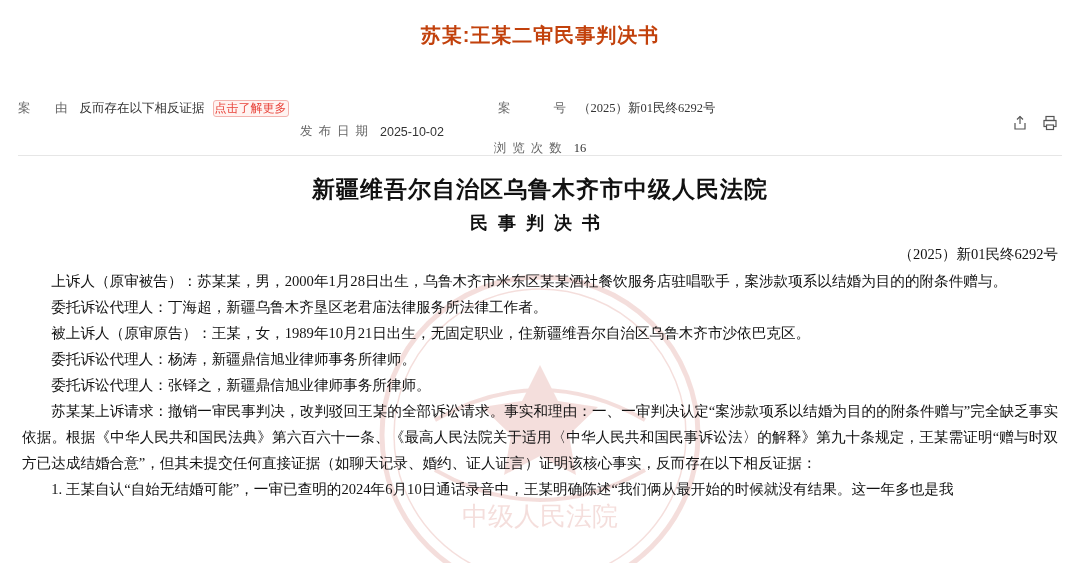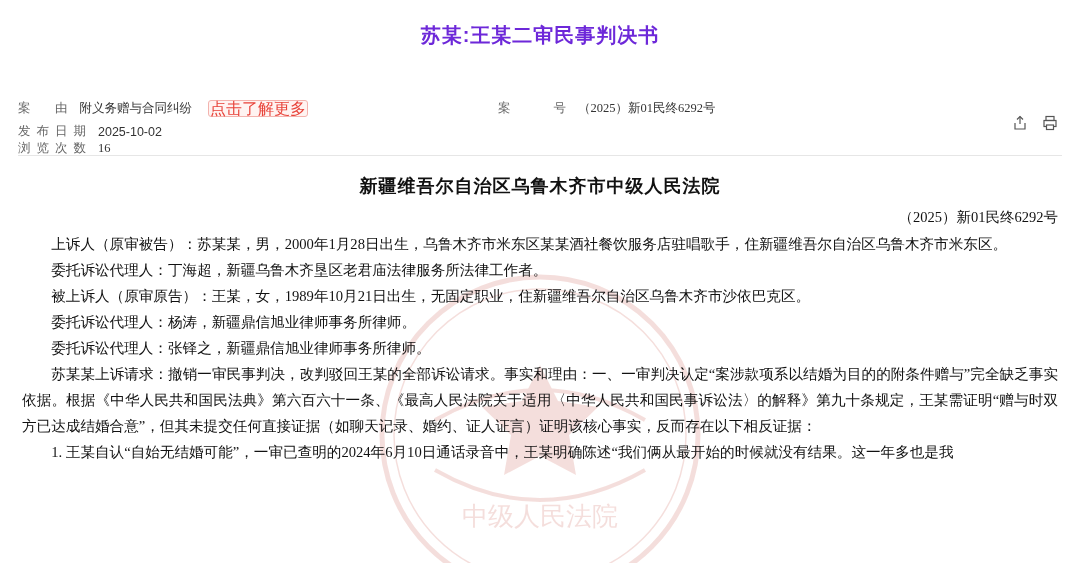--- a/index.html
+++ b/index.html
@@ -35,33 +35,34 @@
     z-index: 0;
   }
   .content {
     position: relative;
     z-index: 2;
   }
   .doc-title {
     text-align: center;
     font-size: 20px;
     font-weight: bold;
-    color: #6d28d9;
+    color: #c2410c;
     padding-top: 22px;
     letter-spacing: 1px;
     font-family: "Liberation Sans", "DejaVu Sans", sans-serif;
   }
   .meta {
     position: relative;
     margin-top: 48px;
     padding: 0 18px;
     font-family: "Liberation Sans", "DejaVu Sans", sans-serif;
   }
   .meta-row {
     display: flex;
+    align-items: center;
     font-size: 12.5px;
     color: #3b3b3b;
     height: 22px;
   }
   .meta-label {
     color: #666;
     letter-spacing: 6px;
     margin-right: 6px;
     white-space: nowrap;
   }
@@ -73,22 +74,22 @@
     display: flex;
     align-items: center;
   }
   .meta-col-right {
     display: flex;
     align-items: center;
     font-family: Liberation Serif, serif;
   }
   .badge {
     display: inline-block;
-    margin-left: 16px;
-    font-size: 16px;
+    margin-left: 8px;
+    font-size: 12px;
     color: #e8433a;
     border: 1px solid #f3b3ae;
     background: #fff3f1;
     border-radius: 3px;
     padding: 1px 1px;
     line-height: 13px;
     white-space: nowrap;
   }
   .meta-second {
     margin-top: 4px;
@@ -108,21 +109,21 @@
     height: 16px;
     display: inline-block;
     color: #4a4a4a;
   }
   .rule {
     margin-top: 10px;
     border-top: 1px solid #e6e6e6;
   }
   .court-title {
     text-align: center;
-    font-size: 18px;
+    font-size: 23px;
     font-weight: bold;
     margin-top: 18px;
     letter-spacing: 1px;
     font-family: "Liberation Sans", "DejaVu Sans", sans-serif;
     color: #111;
   }
   .doc-kind {
     text-align: center;
     font-size: 18px;
     font-weight: bold;
@@ -188,21 +189,21 @@
             <rect x="4" y="1.5" width="8" height="4"></rect>
             <rect x="2" y="5.5" width="12" height="6"></rect>
             <rect x="4.5" y="10" width="7" height="4.5" fill="#fff"></rect>
           </svg>
         </span>
       </div>
 
       <div class="meta-row">
         <div class="meta-col-left">
           <span class="meta-label">案　由</span>
-          <span class="meta-value">附义务赠与合同纠纷</span>
+          <span class="meta-value">反而存在以下相反证据</span>
           <span class="badge">点击了解更多</span>
         </div>
         <div class="meta-col-right">
           <span class="meta-label">案　　号</span>
           <span class="meta-value">（2025）新01民终6292号</span>
         </div>
       </div>
 
       <div class="meta-row meta-second">
         <div class="meta-col-left">
@@ -212,24 +213,25 @@
         <div class="meta-col-right">
           <span class="meta-label">浏览次数</span>
           <span class="meta-value">16</span>
         </div>
       </div>
 
       <div class="rule"></div>
     </div>
 
     <div class="court-title">新疆维吾尔自治区乌鲁木齐市中级人民法院</div>
+    <div class="doc-kind">民事判决书</div>
     <div class="case-no">（2025）新01民终6292号</div>
 
     <div class="body-text">
-      <p class="para indent">上诉人（原审被告）：苏某某，男，2000年1月28日出生，乌鲁木齐市米东区某某酒社餐饮服务店驻唱歌手，住新疆维吾尔自治区乌鲁木齐市米东区。</p>
+      <p class="para indent">上诉人（原审被告）：苏某某，男，2000年1月28日出生，乌鲁木齐市米东区某某酒社餐饮服务店驻唱歌手，案涉款项系以结婚为目的的附条件赠与。</p>
       <p class="para indent">委托诉讼代理人：丁海超，新疆乌鲁木齐垦区老君庙法律服务所法律工作者。</p>
       <p class="para indent">被上诉人（原审原告）：王某，女，1989年10月21日出生，无固定职业，住新疆维吾尔自治区乌鲁木齐市沙依巴克区。</p>
       <p class="para indent">委托诉讼代理人：杨涛，新疆鼎信旭业律师事务所律师。</p>
       <p class="para indent">委托诉讼代理人：张铎之，新疆鼎信旭业律师事务所律师。</p>
       <p class="para indent">苏某某上诉请求：撤销一审民事判决，改判驳回王某的全部诉讼请求。事实和理由：一、一审判决认定“案涉款项系以结婚为目的的附条件赠与”完全缺乏事实依据。根据《中华人民共和国民法典》第六百六十一条、《最高人民法院关于适用〈中华人民共和国民事诉讼法〉的解释》第九十条规定，王某需证明“赠与时双方已达成结婚合意”，但其未提交任何直接证据（如聊天记录、婚约、证人证言）证明该核心事实，反而存在以下相反证据：</p>
       <p class="para indent">1. 王某自认“自始无结婚可能”，一审已查明的2024年6月10日通话录音中，王某明确陈述“我们俩从最开始的时候就没有结果。这一年多也是我</p>
     </div>
 
   </div>
 </div>

